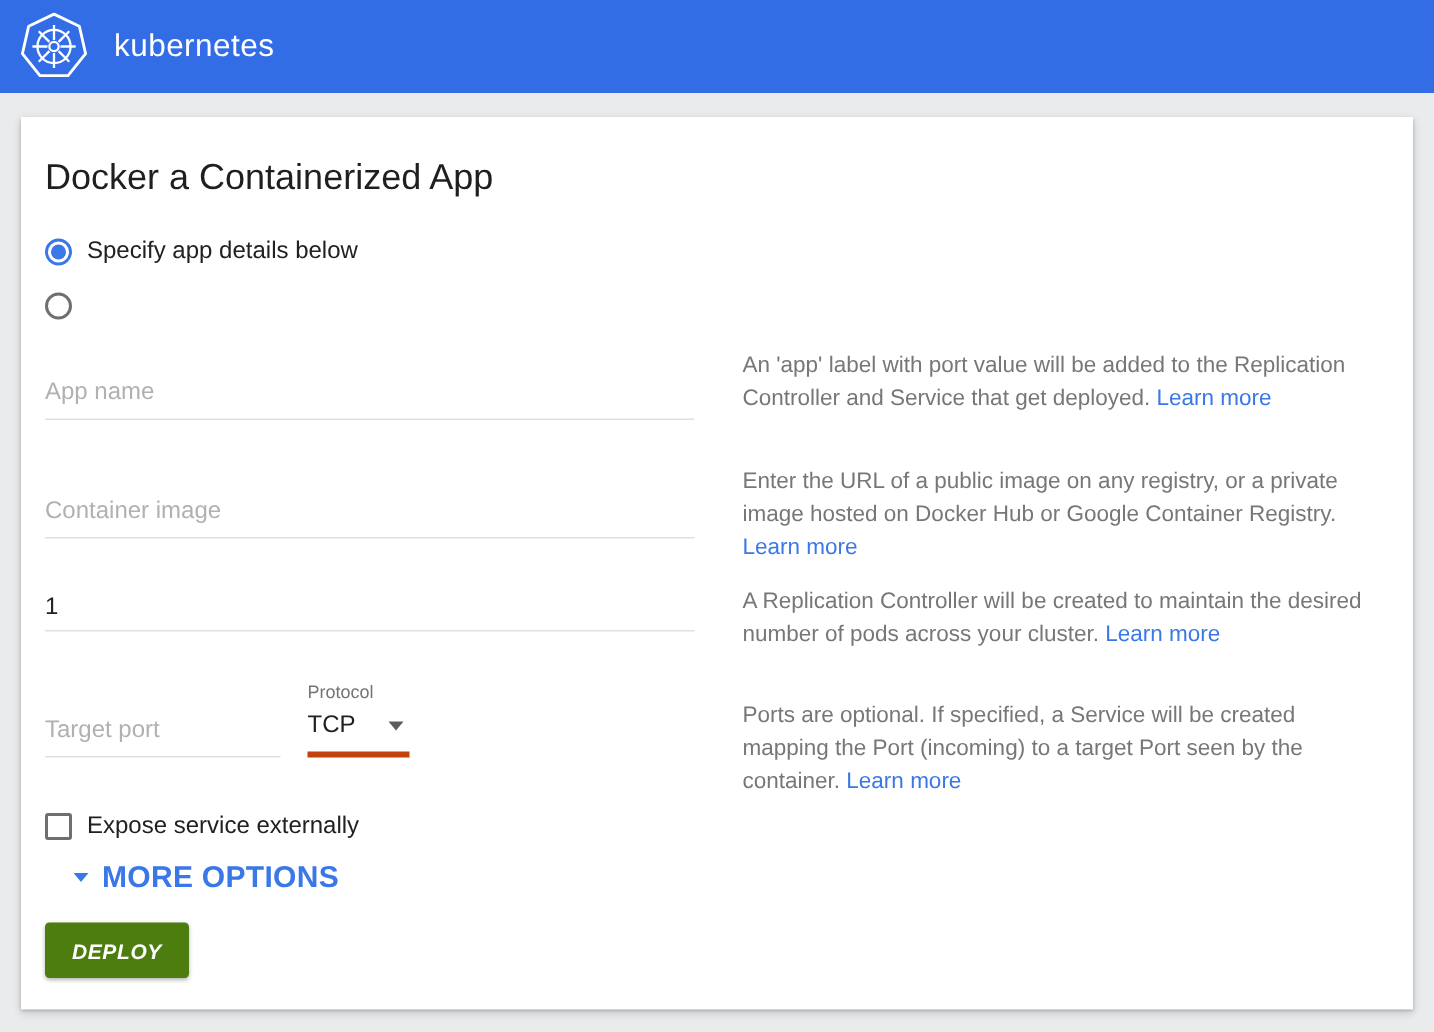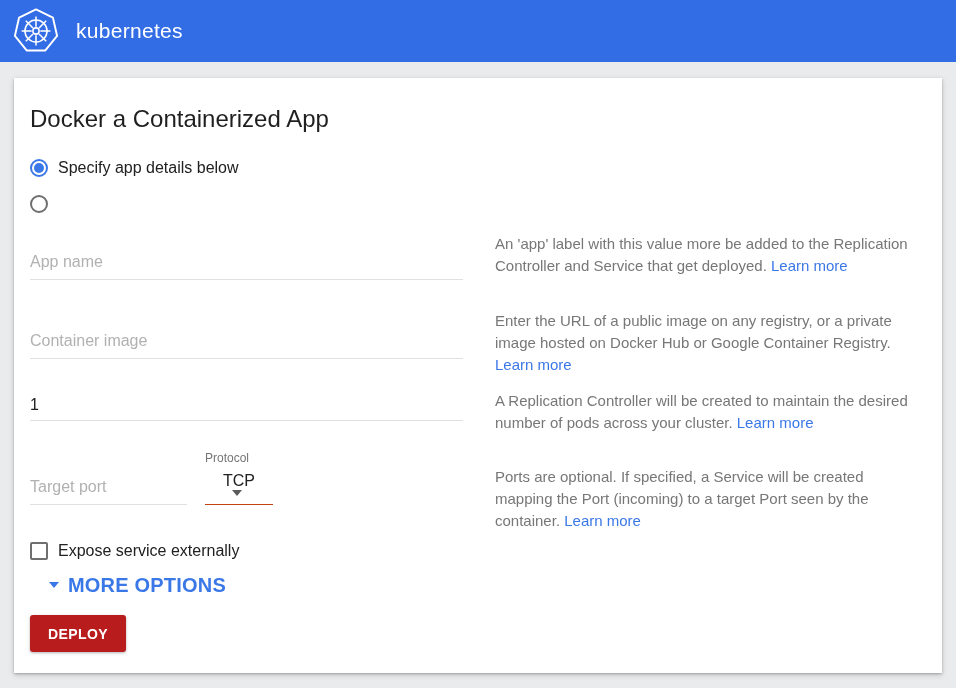--- a/index.html
+++ b/index.html
@@ -108,25 +108,24 @@
   .row-3 .small-label { margin-top: 3px; }
   .row-3 input { margin-top: 8px; padding-bottom: 6px; }
   .row-3 .help { margin-top: 2px; }
   .row-4 { height: 78px; }
   .ports-line { display: flex; align-items: flex-end; height: 50px; }
   .field-port, .field-target { width: 157px; margin-right: 18px; }
   .field-protocol { width: 68px; }
   .field-protocol .small-label { margin-bottom: 7px; }
   .dd-value {
     display: flex; align-items: center; justify-content: space-between;
-    border-bottom: 1px solid #c2410c;
+    border-bottom: 4px solid #c2410c;
     padding-bottom: 8px;
     font-size: 16px; color: #212121;
     cursor: pointer;
-    flex-direction: column;
   }
   .dd-arrow {
     width: 0; height: 0;
     border-left: 5px solid transparent;
     border-right: 5px solid transparent;
     border-top: 6px solid #5c5c5c;
     margin-right: 4px;
   }
   .row-4 .help { margin-top: 11px; }
 
@@ -170,24 +169,25 @@
     height: 37px;
     padding: 0 18px;
     border-radius: 3px;
     font-family: "Liberation Sans", sans-serif;
     font-size: 14px;
     font-weight: 700;
     letter-spacing: 0.4px;
     cursor: pointer;
   }
   .btn-deploy {
-    background: #b91c1c;
+    background: #4d7c0f;
     color: #ffffff;
     border: none;
     box-shadow: 0 1px 3px rgba(0,0,0,.3);
+    font-style: italic;
   }
   .btn-cancel {
     margin-left: 20px;
     background: #fafafa;
     color: #1a1a1a;
     border: 1px solid #e6e6e6;
     box-shadow: 0 1px 2px rgba(0,0,0,.14);
   }
 </style>
 </head>
@@ -225,21 +225,21 @@
     <div class="radio-row">
       <span class="rc"></span>
     </div>
   </div>
 
   <div class="row row-1">
     <div class="left">
       <input class="md-input" type="text" placeholder="App name" style="">
     </div>
     <div class="right">
-      <p class="help"><span>An 'app' label with this value more be added to the Replication Controller and Service that get deployed. </span><a>Learn more</a></p>
+      <p class="help"><span>An 'app' label with port value will be added to the Replication Controller and Service that get deployed. </span><a>Learn more</a></p>
     </div>
   </div>
 
   <div class="row row-2">
     <div class="left">
       <input class="md-input" type="text" placeholder="Container image" style="">
     </div>
     <div class="right">
       <p class="help"><span>Enter the URL of a public image on any registry, or a private image hosted on Docker Hub or Google Container Registry. </span><a>Learn more</a></p>
     </div>

